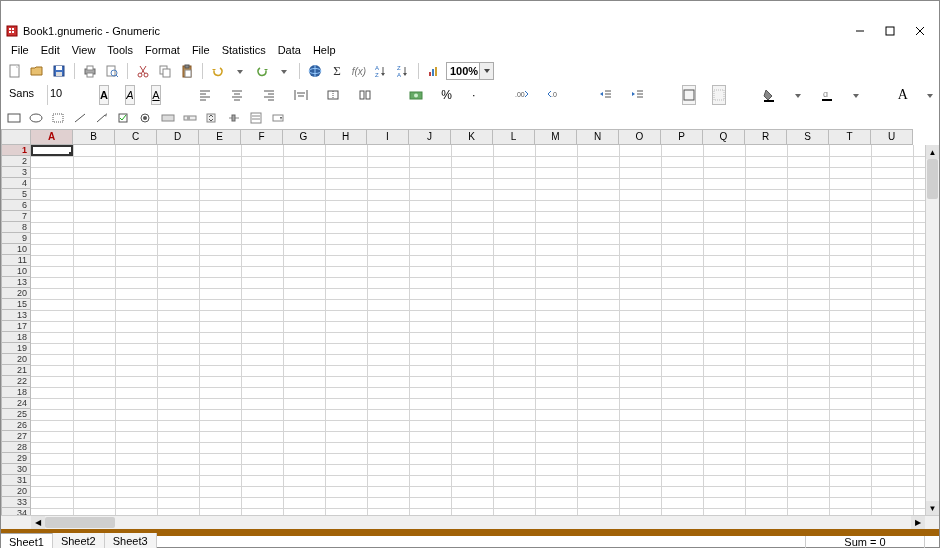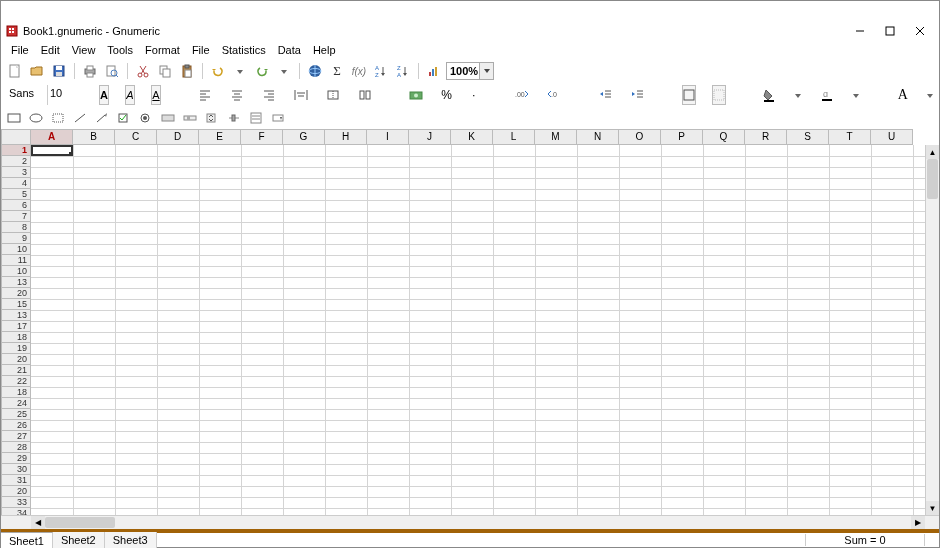--- a/index.html
+++ b/index.html
@@ -48,21 +48,21 @@
 .vscroll { width:14px; background:#f0f0f0; border-left:1px solid #ccc; display:flex; flex-direction:column; }
 .vscroll .arrow { height:14px; display:flex; align-items:center; justify-content:center; font-size:8px; background:#e4e4e4; cursor:pointer; }
 .vscroll .track { flex:1; position:relative; }
 .vscroll .thumb { position:absolute; top:0; left:1px; right:1px; height:40px; background:#cfcfcf; border-radius:2px; }
 .hscroll-row { height:14px; display:flex; background:#f0f0f0; border-top:1px solid #ccc; }
 .hscroll-row .spacer { width:30px; }
 .hscroll { flex:1; display:flex; }
 .hscroll .arrow { width:14px; display:flex; align-items:center; justify-content:center; font-size:8px; background:#e4e4e4; cursor:pointer; }
 .hscroll .track { flex:1; position:relative; }
 .hscroll .thumb { position:absolute; left:0; top:1px; bottom:1px; width:70px; background:#cfcfcf; border-radius:2px; }
-.statusbar { height:18px; display:flex; align-items:center; font-size:11px; border-top:4px solid #a16207; }
+.statusbar { height:18px; display:flex; align-items:center; font-size:11px; border-top:7px solid #a16207; }
 .sheet-tabs { display:flex; }
 .sheet-tab { padding:2px 8px; border-right:1px solid #ccc; cursor:pointer; background:#f4f4f4; }
 .sheet-tab.active { background:#fff; border-top:1px solid #aaa; font-weight:normal; }
 .status-mid { flex:1; border-left:1px solid #ccc; margin-left:4px; }
 .status-sum { width:120px; text-align:center; border-left:1px solid #ccc; border-right:1px solid #ccc; }
 svg { display:block; }
 </style>
 </head>
 <body>
 

